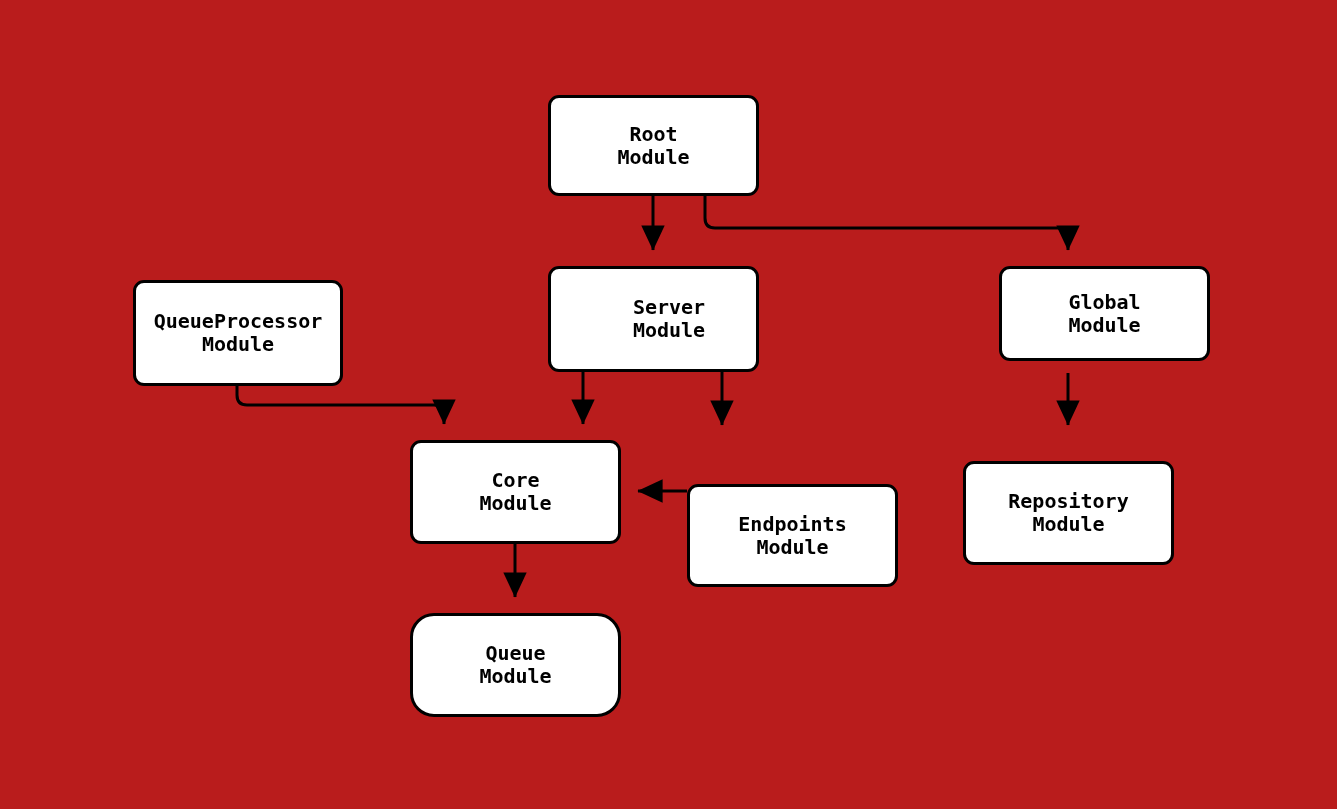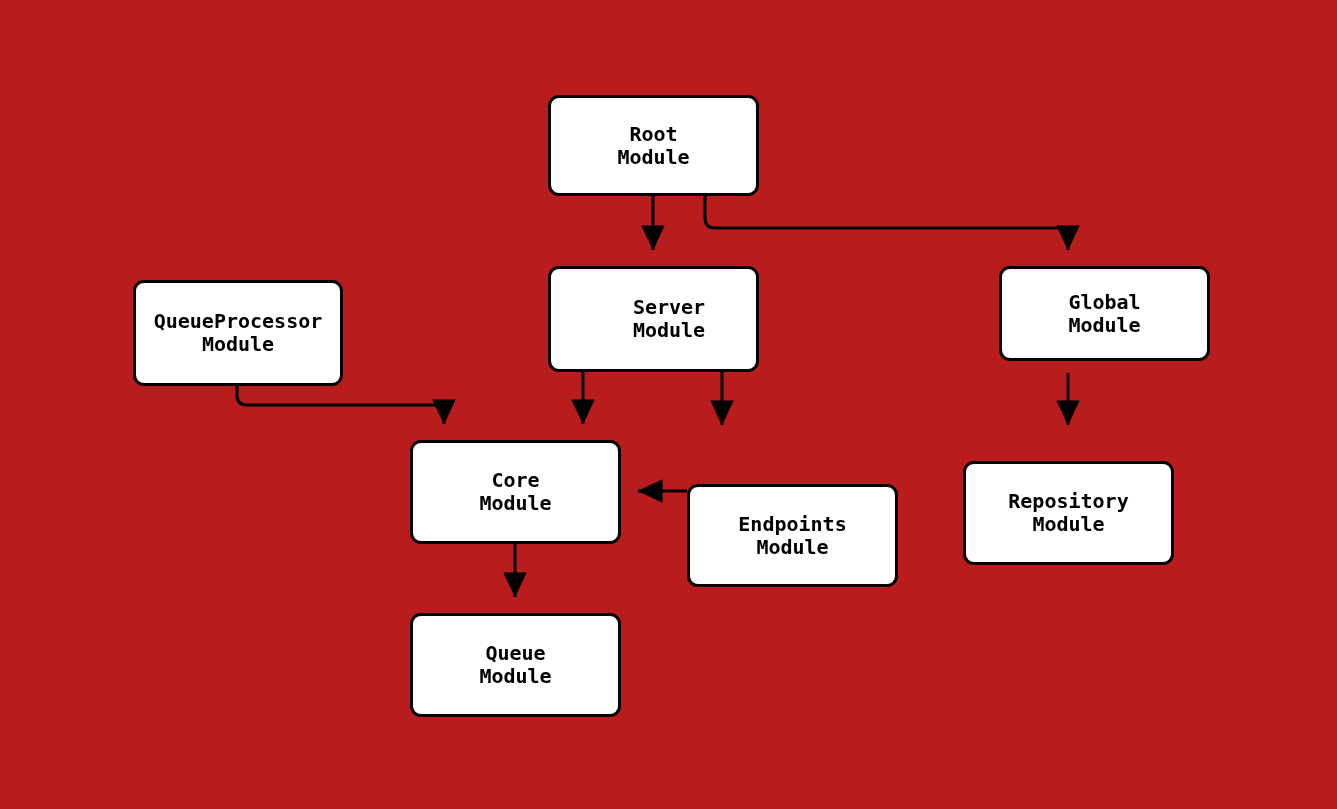--- a/index.html
+++ b/index.html
@@ -110,18 +110,18 @@
   <div class="node" style="left:687px; top:441px; width:211px; height:103px;margin-top:43px;">
     <span class="node-label">Endpoints</span>
     <span class="node-label">Module</span>
   </div>
 
   <div class="node" style="left:963px; top:441px; width:211px; height:104px;margin-top:20px;">
     <span class="node-label">Repository</span>
     <span class="node-label">Module</span>
   </div>
 
-  <div class="node" style="left:410px; top:613px; width:211px; height:104px;">
+  <div class="node" style="left:410px; top:613px; width:211px; height:104px;border-radius:24px;">
     <span class="node-label">Queue</span>
     <span class="node-label">Module</span>
   </div>
 
 </div>
 
 </body></html>

